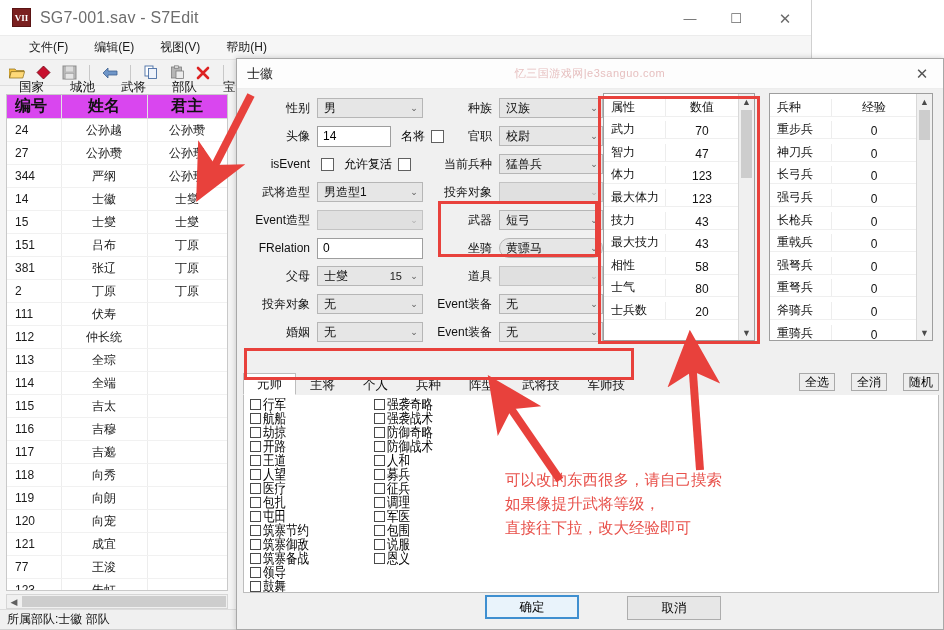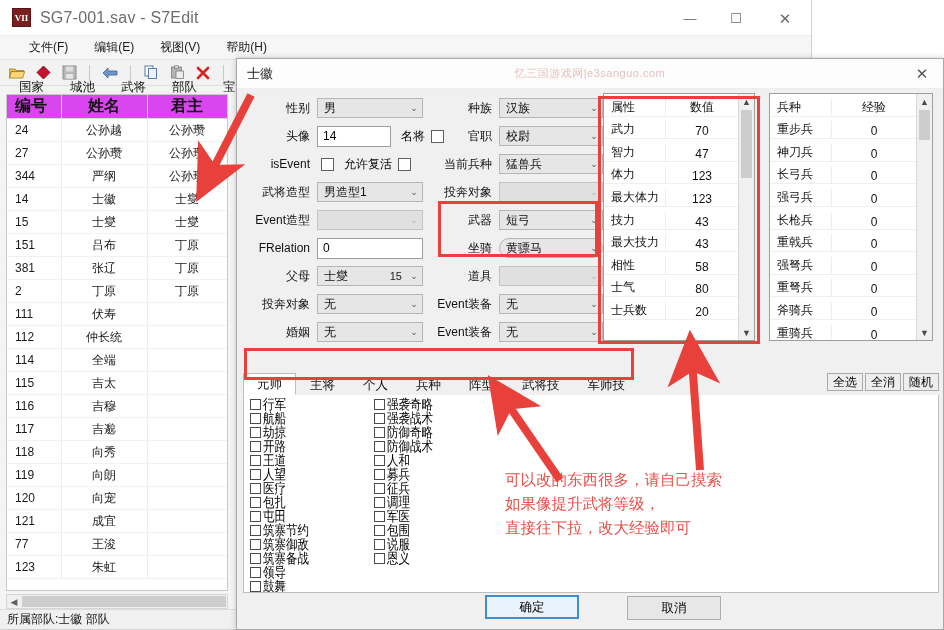--- a/index.html
+++ b/index.html
@@ -115,21 +115,21 @@
                    font-size:9px;color:#4a4a4a;background:#f0f0f0;}
   .lscroll .sb-arr.bot{position:absolute;bottom:0;width:100%;}
   .lscroll .sb-thumb{position:absolute;left:2px;right:2px;background:#cdcdcd;}
 
   
   #tabstrip{ position:absolute; left:6px; top:314px; width:696px; height:22px;
              display:flex; align-items:flex-end;}
   .tab{ height:20px; padding:0 13px; font-size:12.5px; color:#111;
         display:flex;align-items:center; border:1px solid transparent;}
   .tab.active{ background:#fff; border:1px solid #bdbdbd; border-bottom-color:#fff; height:22px;}
-  #tab-tools{ position:absolute; right:4px; top:314px; display:flex; gap:2px;}
+  #tab-tools{ position:absolute; right:4px; top:314px; display:flex; gap:16px;}
   .smbtn{ height:18px; padding:0 5px; font-size:12px; background:#eeeeee;
           border:1px solid #a9a9a9; display:flex;align-items:center;}
   #cbpanel{ position:absolute; left:6px; top:336px; width:696px; height:198px;
             background:#fff; border:1px solid #bdbdbd; border-top:none; overflow:hidden;}
   .cbcol{ position:absolute; top:2px; }
   .cbitem{ display:flex; align-items:center; height:14px; }
   .cbitem .box{ width:11px;height:11px;border:1px solid #4a4a4a;background:#fff;flex:none;}
   .cbitem .lbl{ font-size:11.5px; margin-left:2px; white-space:nowrap;
                 transform:scaleY(1.22); transform-origin:left center; line-height:10px;}
 
@@ -292,20 +292,25 @@
             <td class="c-lord">丁原</td>
           </tr>
           <tr>
             <td class="c-id">111</td>
             <td class="c-name">伏寿</td>
             <td class="c-lord"></td>
           </tr>
           <tr>
             <td class="c-id">112</td>
             <td class="c-name">仲长统</td>
+            <td class="c-lord"></td>
+          </tr>
+          <tr>
+            <td class="c-id">113</td>
+            <td class="c-name">全琮</td>
             <td class="c-lord"></td>
           </tr>
           <tr>
             <td class="c-id">114</td>
             <td class="c-name">全端</td>
             <td class="c-lord"></td>
           </tr>
           <tr>
             <td class="c-id">115</td>
             <td class="c-name">吉太</td>

